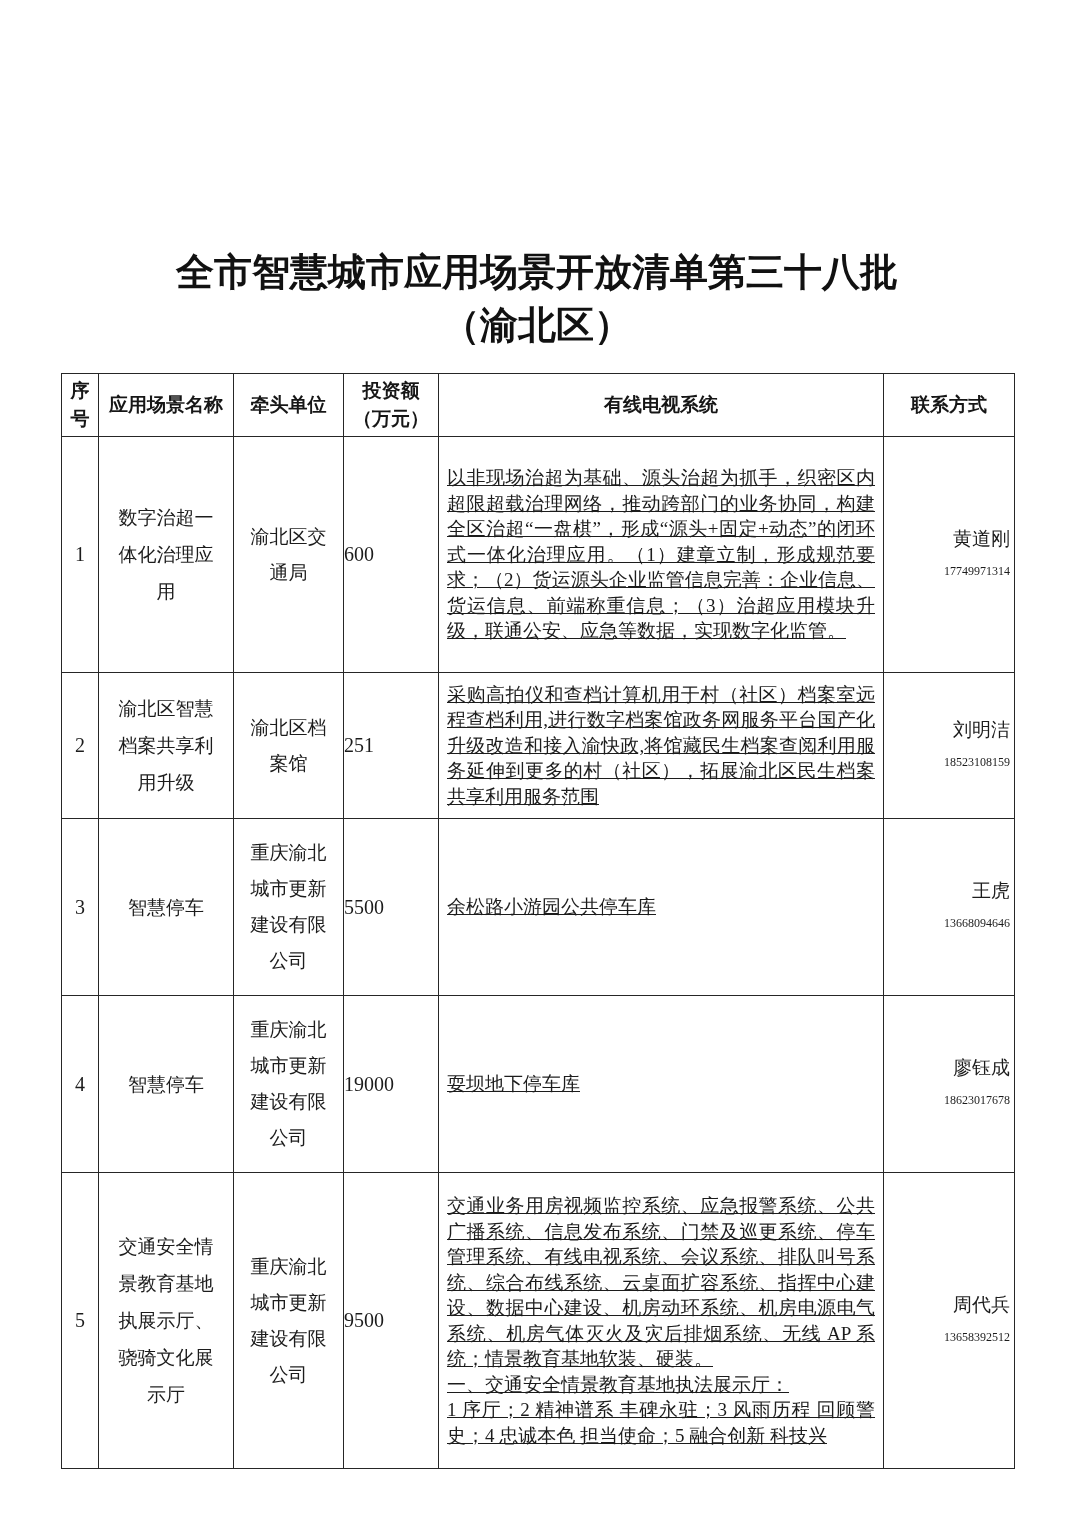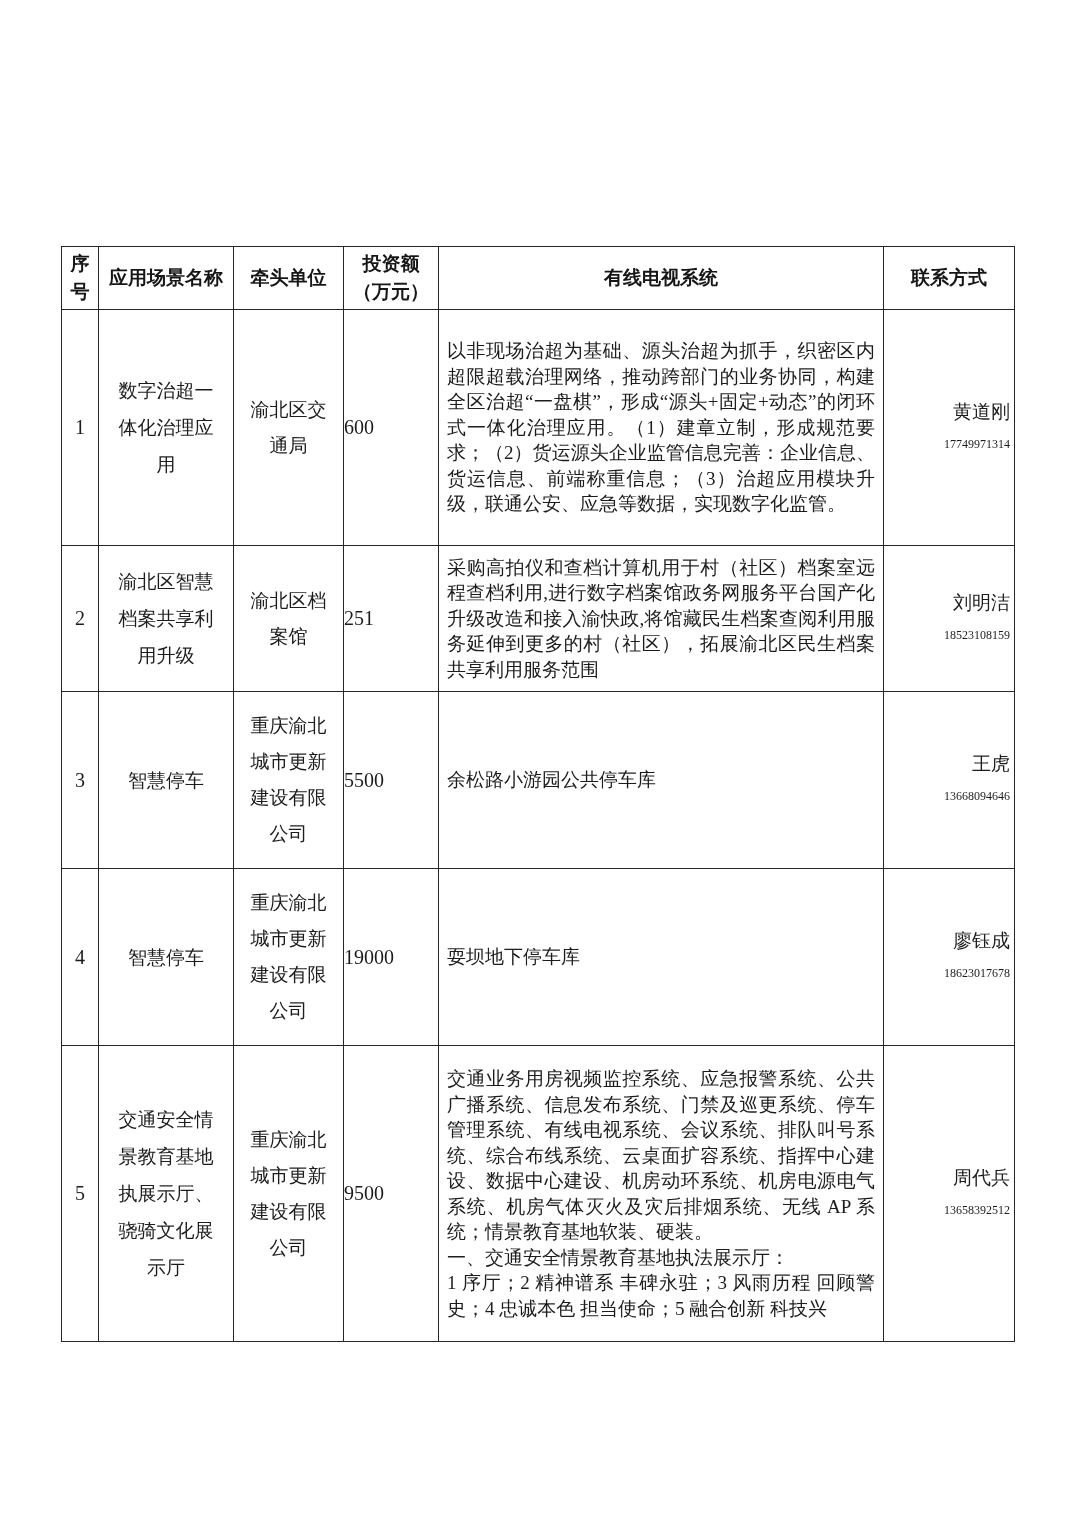--- a/index.html
+++ b/index.html
@@ -17,21 +17,21 @@
     margin-top: 246px;
     text-align: center;
     font-weight: bold;
     font-size: 38px;
     line-height: 53px;
     color: #111111;
     font-family: "Liberation Serif", "DejaVu Serif", serif;
   }
   table.list {
     margin-left: 61px;
-    margin-top: 12px;
+    margin-top: 21px;
     border-collapse: collapse;
     table-layout: fixed;
     width: 953px;
     font-size: 19px;
     color: #1c1c1c;
   }
   table.list th, table.list td {
     border: 1px solid #262626;
     vertical-align: middle;
   }
@@ -68,34 +68,37 @@
   td.c-invest {
     text-align: left;
     font-size: 20px;
   }
   td.c-content {
     text-align: justify;
     padding: 2px 8px;
     line-height: 25.5px;
     white-space: pre-line;
     vertical-align: middle;
+    text-decoration: underline;
   }
   td.c-contact {
     text-align: right;
     padding: 0 4px;
     line-height: 33px;
   }
   td.c-contact .phone { font-size: 12px; }
 </style>
 </head>
 <body>
 
 <div class="page">
 
   <div class="title">
+    <div>全市智慧城市应用场景开放清单第三十八批</div>
+    <div>（渝北区）</div>
   </div>
 
   <table class="list">
     <colgroup>
       <col style="width:37px">
       <col style="width:135px">
       <col style="width:110px">
       <col style="width:95px">
       <col style="width:445px">
       <col style="width:131px">

